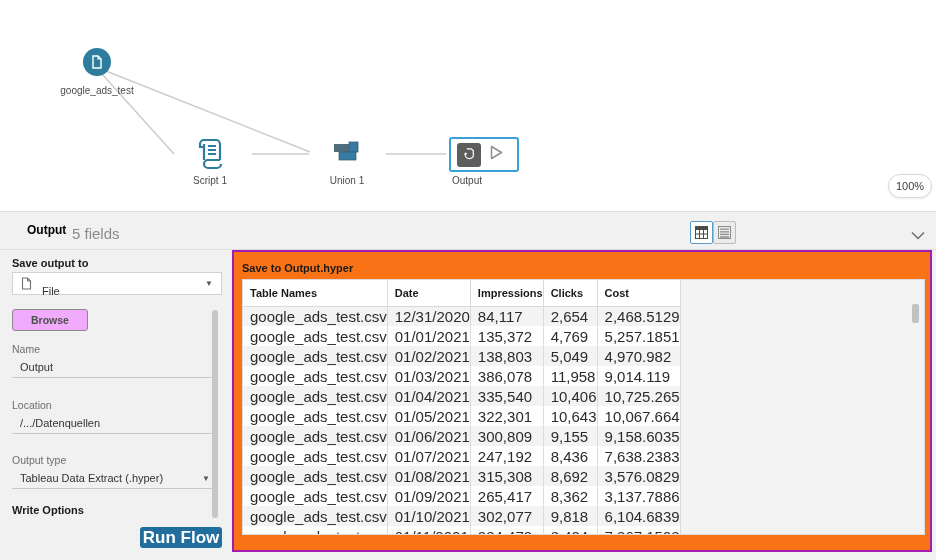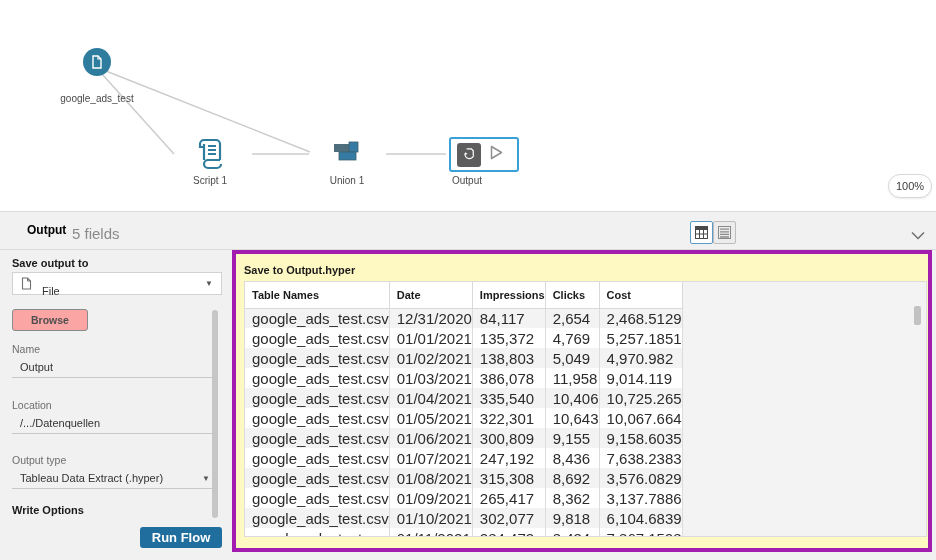--- a/index.html
+++ b/index.html
@@ -48,32 +48,32 @@
   #config-panel { position:absolute; left:0; top:0; width:232px; height:310px; background:#f1f1f1; }
   .cfg-label-bold { position:absolute; left:12px; font-size:11px; font-weight:bold; color:#1a1a1a; }
   .cfg-label { position:absolute; left:12px; font-size:10.5px; color:#6e6e6e; }
   .cfg-value { position:absolute; left:20px; font-size:11px; color:#333; }
   .cfg-underline { position:absolute; left:12px; width:200px; border-bottom:1px solid #c9c9c9; }
   #dest-select { position:absolute; left:12px; top:22px; width:210px; height:23px;
     background:#fff; border:1px solid #d2d2d2; display:flex; align-items:center;
     padding:0 8px; gap:10px; font-size:11px; color:#333; }
   #dest-select .grow { flex:1;margin-top:15px; }
   #browse-btn { position:absolute; left:12px; top:59px; width:76px; height:22px;
-    background:#fca5a5; border:1px solid #8a8a8a; border-radius:3px;
+    background:#f0abfc; border:1px solid #8a8a8a; border-radius:3px;
     font-size:10.5px; font-weight:bold; color:#4f4f4f;
     display:flex; align-items:center; justify-content:center; }
   #run-flow-btn { position:absolute; left:140px; top:277px; width:82px; height:21px;
     background:#1f6e9e; border:none; border-radius:3px; color:#fff;
-    font-size:13px; font-weight:bold; display:flex; align-items:center; justify-content:center; }
+    font-size:17px; font-weight:bold; display:flex; align-items:center; justify-content:center; }
   #panel-scrollbar { position:absolute; left:212px; top:60px; width:6px; height:208px;
     background:#c6c6c6; border-radius:3px; }
   .sel-chevron { color:#555; font-size:8px; }
   
   #preview-card { position:absolute; left:232px; top:0; width:700px; height:302px;
-    background:#fef9c3; border:4px solid #a21caf; overflow:hidden; }
+    background:#f97316; border:2px solid #a21caf; overflow:hidden; }
   #preview-title { position:absolute; left:8px; top:10px; font-size:11px; font-weight:bold; color:#1a1a1a; }
   #progress-bar { position:absolute; left:8px; top:33px; width:683px; height:7px;
     background:#2d7a9c; border-top:1px solid #266a89; }
   #table-backdrop { position:absolute; left:8px; top:27px; width:683px; height:256px;
     background:#f3f3f3; border:1px solid #dcdcdc; overflow:hidden; }
   #data-table { border-collapse:collapse; table-layout:fixed; background:#fff; }
   #data-table th { height:26px; background:#fff; font-size:11px; font-weight:bold; color:#1a1a1a;
     text-align:left; padding:0 0 0 7px; border-right:1px solid #d9d9d9; border-bottom:1px solid #d9d9d9;
     white-space:nowrap; overflow:hidden; }
   #data-table td { height:20px; font-size:15px; color:#2b2b2b; padding:0 0 0 7px;
@@ -96,21 +96,21 @@
       <line x1="252" y1="154" x2="309" y2="154" stroke="#cccccc" stroke-width="1.5"></line>
       <line x1="386" y1="154" x2="446" y2="154" stroke="#cccccc" stroke-width="1.5"></line>
     </svg>
 
     <div id="input-node">
       <svg width="12" height="14" viewBox="0 0 12 14">
         <path d="M2 1 h5 l3 3 v9 h-8 z" fill="none" stroke="#ffffff" stroke-width="1.4"></path>
         <path d="M7 1 v3 h3" fill="none" stroke="#ffffff" stroke-width="1.2"></path>
       </svg>
     </div>
-    <div class="node-label" style="left:37px; top:85px; width:120px;margin-top:8px;">google_ads_test</div>
+    <div class="node-label" style="left:37px; top:85px; width:120px;">google_ads_test</div>
 
     <div id="script-node">
       <svg width="30" height="36" viewBox="0 0 30 36">
         <path d="M9 4 C6.8 4 5 5.8 5 8 L5 11 L9 11" fill="none" stroke="#2e7d9f" stroke-width="2.2"></path>
         <path d="M9 4 L21 4 C23.2 4 25 5.8 25 8 L25 24" fill="none" stroke="#2e7d9f" stroke-width="2.2"></path>
         <path d="M25 24 L13 24 C10.8 24 9 25.8 9 28 C9 30.2 10.8 32 13 32 L22 32 C24.2 32 26 30.2 26 28" fill="none" stroke="#2e7d9f" stroke-width="2.2"></path>
         <path d="M9 8 L9 24" fill="none" stroke="#2e7d9f" stroke-width="2.2"></path>
         <path d="M13 10 H21 M13 14 H21 M13 18 H21" stroke="#2e7d9f" stroke-width="1.8"></path>
       </svg>
     </div>

